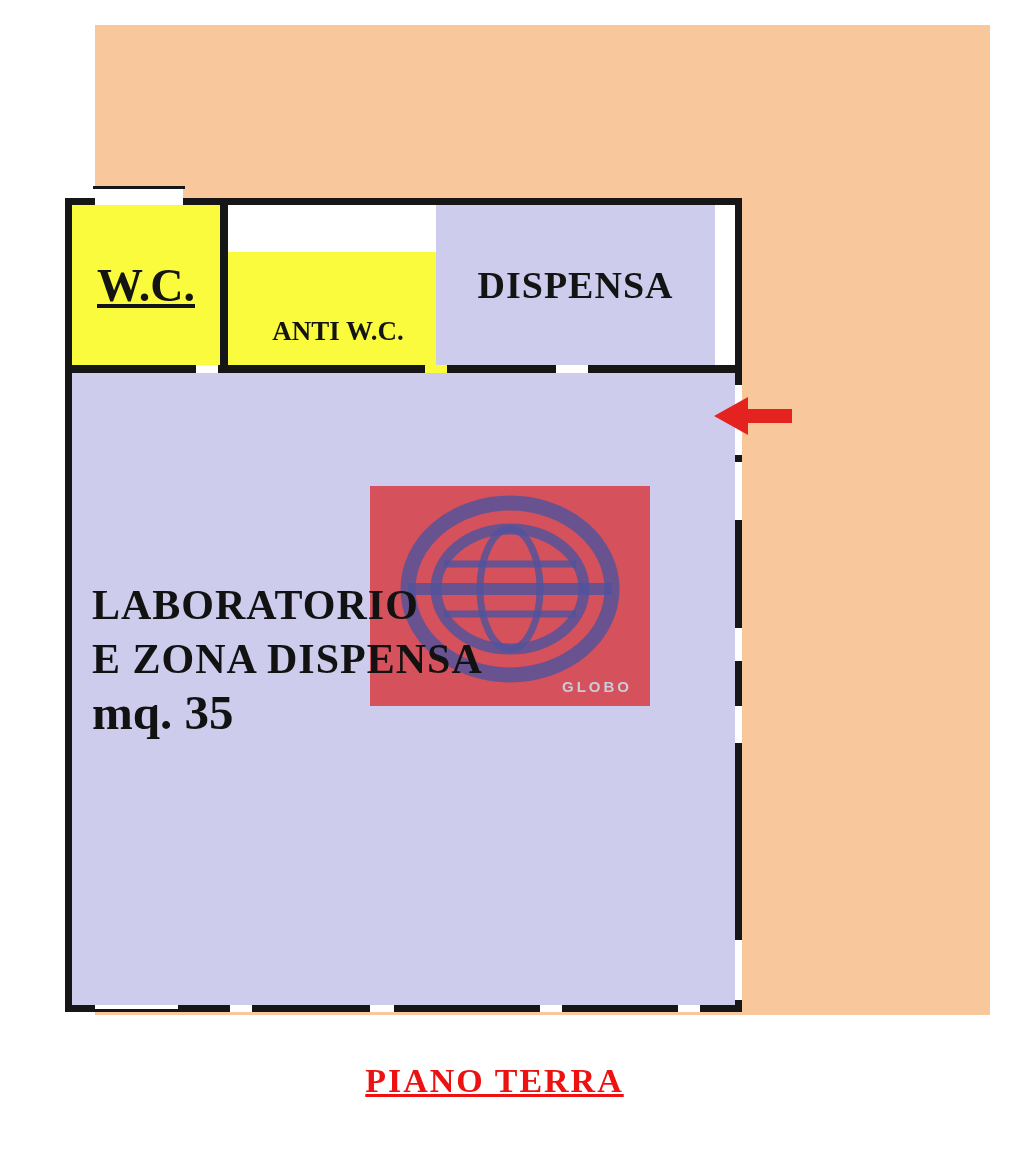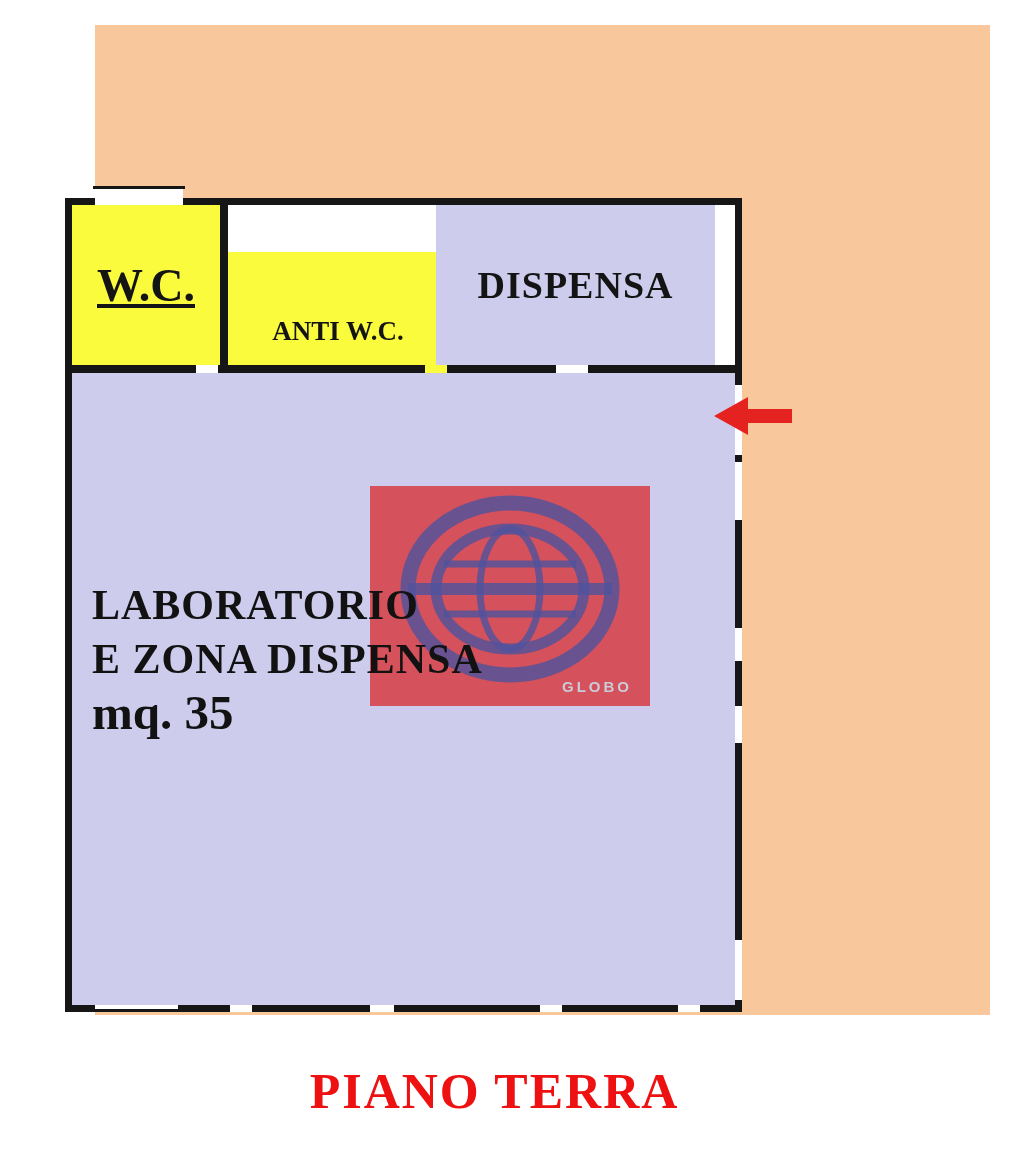--- a/index.html
+++ b/index.html
@@ -65,21 +65,21 @@
 
   
   .arrow { left:714px; top:397px; width:78px; height:38px; z-index:7; }
 
   
   .exterior-label { left:742px; top:520px; width:248px; text-align:center;
     font-weight:bold; font-size:38px; line-height:50px; color:#141414; z-index:4; }
 
   
   .floor-title { left:0; top:1062px; width:989px; text-align:center;
-    font-weight:bold; font-size:50px; letter-spacing:2px; color:#ED1111; }
+    font-weight:bold; font-size:34px; letter-spacing:2px; color:#ED1111;text-decoration:underline; }
 </style>
 </head>
 <body>
 
 <div class="page">
 
   <div class="abs exterior"></div>
 
   <div class="abs building">
 

